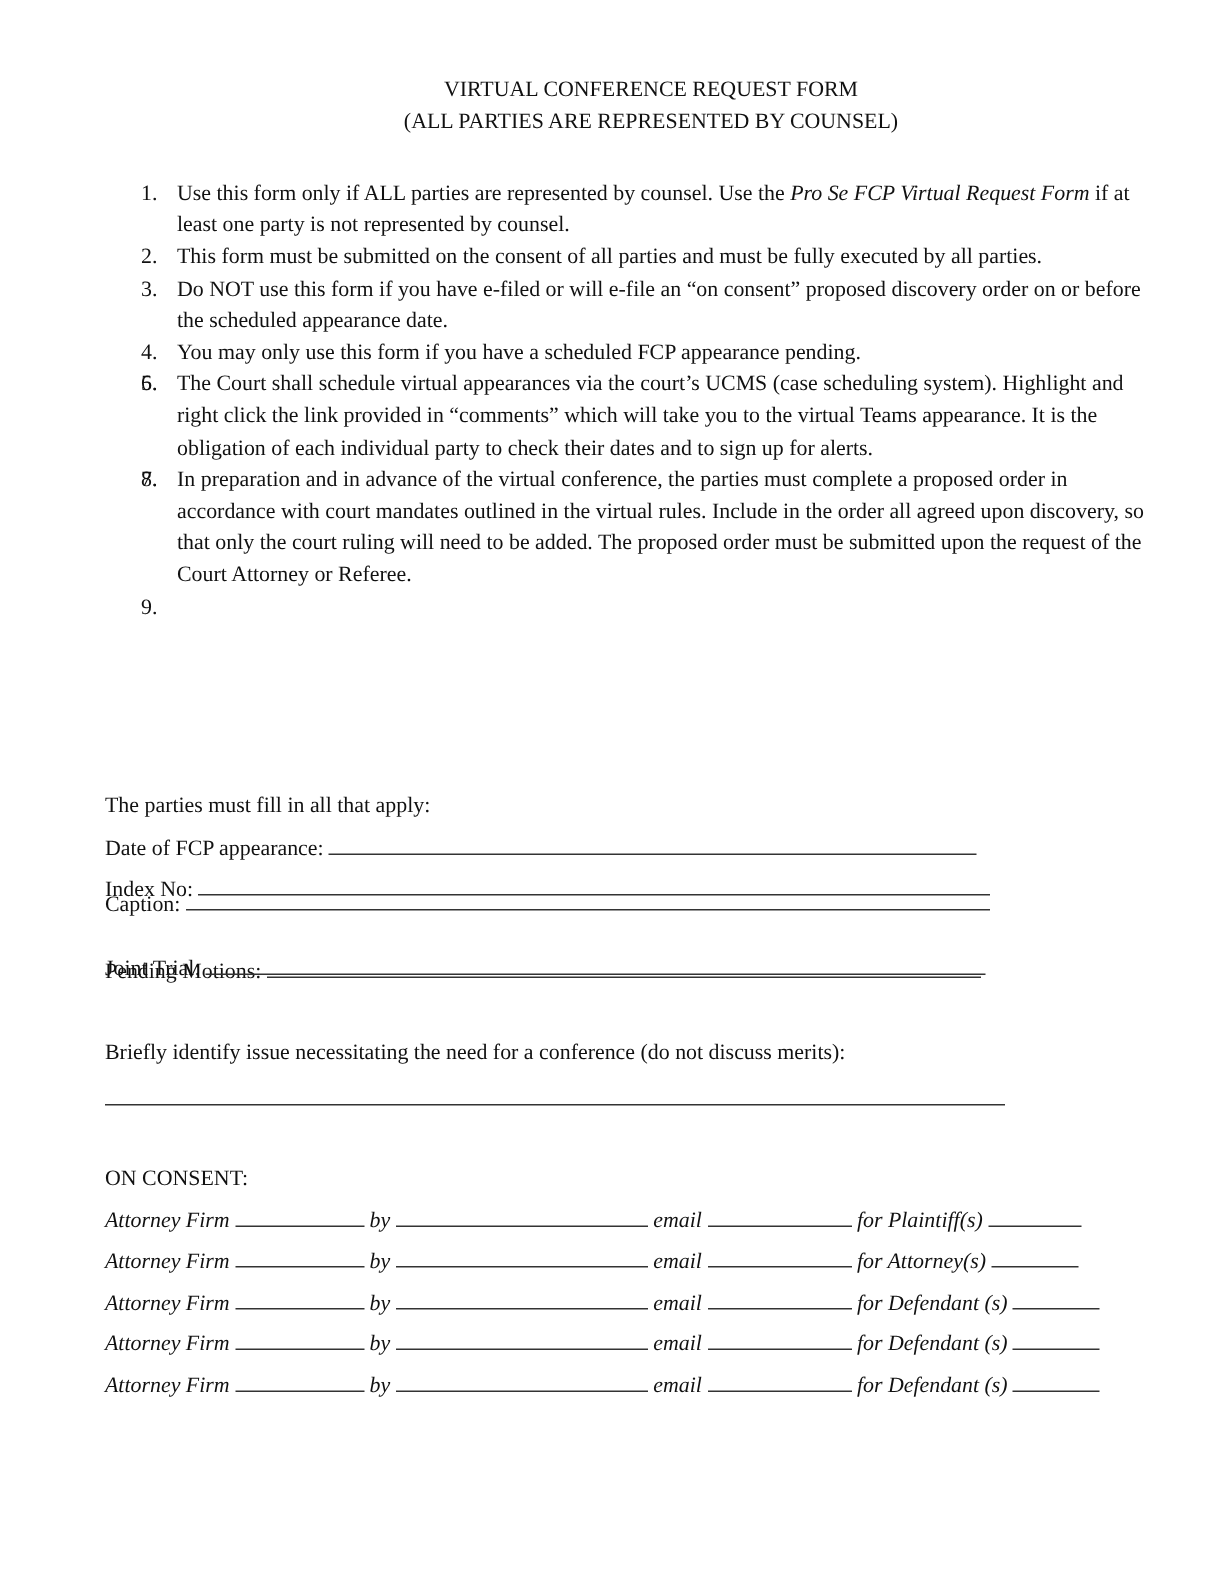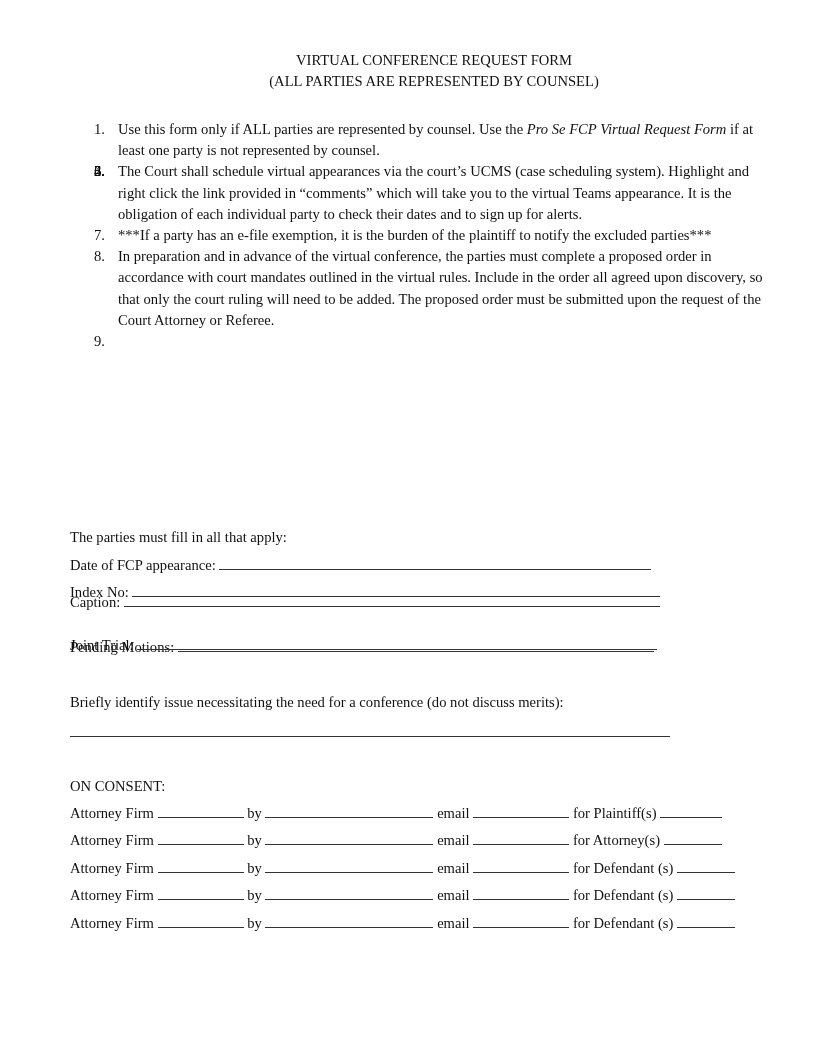--- a/index.html
+++ b/index.html
@@ -6,37 +6,37 @@
   body { width:816px; height:1056px; position:relative; overflow:hidden;
          font-family:"Liberation Serif", "DejaVu Serif", serif; color:#111; font-size:14.6px; }
   .title { position:absolute; left:0; width:868px; text-align:center; font-size:14.6px; line-height:21px; }
   .t1 { top:50px; }
   .t2 { top:71px; }
   ol.instr { position:absolute; left:70px; top:119px; width:700px; margin:0; padding:0; list-style:none; }
   ol.instr li { position:relative; padding-left:48px; line-height:21.2px; }
   ol.instr li .num { position:absolute; left:24px; top:0; }
   .field-line { position:absolute; left:70px; line-height:21px; white-space:nowrap; }
   .blank { display:inline-block; border-bottom:1px solid #333; height:14px; vertical-align:baseline; }
-  .consent-row { position:absolute; left:70px; line-height:21px; white-space:nowrap; }
+  .consent-row { position:absolute; left:70px; line-height:21px; white-space:nowrap;font-style:italic; }
   em { font-style:italic; }
 </style>
 </head>
 <body>
 
 <div class="title t1">VIRTUAL CONFERENCE REQUEST FORM</div>
 <div class="title t2">(ALL PARTIES ARE REPRESENTED BY COUNSEL)</div>
 
 <ol class="instr">
   <li><span class="num">1.</span><span>Use this form only if ALL parties are represented by counsel. Use the </span><em>Pro Se FCP Virtual Request Form</em><span> if at least one party is not represented by counsel.</span></li>
-  <li><span class="num">2.</span></li>
-  <li><span class="num">3.</span></li>
-  <li><span class="num">4.</span></li>
+  <li><span class="num">2.</span><span>This form must be submitted on the consent of all parties and must be fully executed by all parties.</span></li>
+  <li><span class="num">3.</span><span>Do NOT use this form if you have e-filed or will e-file an “on consent” proposed discovery order on or before the scheduled appearance date.</span></li>
+  <li><span class="num">4.</span><span>You may only use this form if you have a scheduled FCP appearance pending.</span></li>
   <li><span class="num">5.</span></li>
   <li><span class="num">6.</span><span>The Court shall schedule virtual appearances via the court’s UCMS (case scheduling system). Highlight and right click the link provided in “comments” which will take you to the virtual Teams appearance. It is the obligation of each individual party to check their dates and to sign up for alerts.</span></li>
-  <li><span class="num">7.</span><span>***If a party has an e-file exemption, it is the burden of the plaintiff to notify the excluded parties***</span></li>
+  <li><span class="num">7.</span></li>
   <li><span class="num">8.</span><span>In preparation and in advance of the virtual conference, the parties must complete a proposed order in accordance with court mandates outlined in the virtual rules. Include in the order all agreed upon discovery, so that only the court ruling will need to be added. The proposed order must be submitted upon the request of the Court Attorney or Referee.</span></li>
   <li><span class="num">9.</span></li>
 </ol>
 
 <div class="field-line" style="top:527px;">The parties must fill in all that apply:</div>
 
 <div class="field-line" style="top:555px;">
   <span>Date of FCP appearance:</span>
   <span class="blank" style="width:432px;"></span>
 </div>

